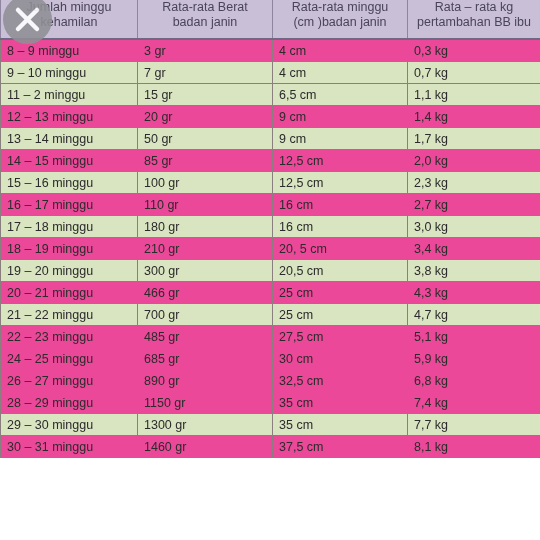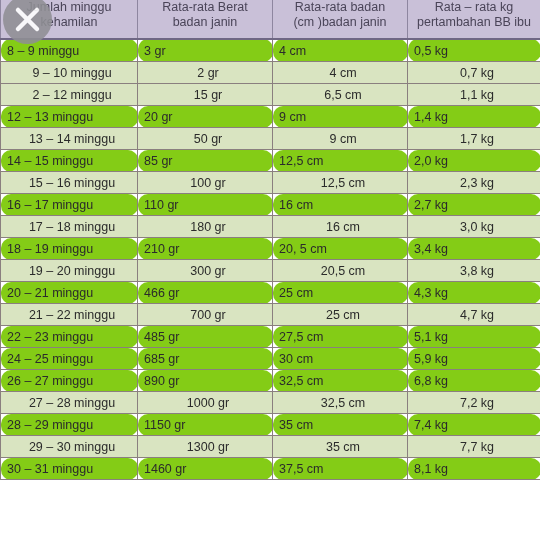--- a/index.html
+++ b/index.html
@@ -59,22 +59,22 @@
     padding: 1px 0 1px 6px;
     border-left: 1px solid #8a7f7f;
     border-right: 1px solid #8a7f7f;
     border-top: 1px solid #8a7f7f;
     border-bottom: 1px solid #8a7f7f;
     white-space: nowrap;
     overflow: hidden;
     vertical-align: middle;
   }
 
-  tbody tr.row-pink td { background: #84cc16; border-radius: 10px; }
-  tbody tr.row-green td { background: #d9e4c1; text-align: center; }
+  tbody tr.row-pink td { background: #ec4899; }
+  tbody tr.row-green td { background: #d9e4c1; }
 
   
   #close-button {
     position: absolute;
     left: 3px;
     top: -5px;
     width: 49px;
     height: 49px;
     border-radius: 50%;
     background: #8f8f94;
@@ -105,44 +105,44 @@
       <tr>
         <th>
           <div>Jumlah minggu</div>
           <div>kehamilan</div>
         </th>
         <th>
           <div>Rata-rata Berat</div>
           <div>badan janin</div>
         </th>
         <th>
-          <div>Rata-rata badan</div>
+          <div>Rata-rata minggu</div>
           <div>(cm )badan janin</div>
         </th>
         <th>
           <div>Rata – rata kg</div>
           <div>pertambahan BB ibu</div>
         </th>
       </tr>
     </thead>
     <tbody id="table-body">
         <tr class="row-pink">
           <td>8 – 9   minggu</td>
           <td>3 gr</td>
           <td>4 cm</td>
-          <td>0,5 kg</td>
+          <td>0,3 kg</td>
         </tr>
         <tr class="row-green">
           <td>9 – 10  minggu</td>
-          <td>2 gr</td>
+          <td>7 gr</td>
           <td>4 cm</td>
           <td>0,7 kg</td>
         </tr>
         <tr class="row-green">
-          <td>2 – 12 minggu</td>
+          <td>11 – 2 minggu</td>
           <td>15 gr</td>
           <td>6,5 cm</td>
           <td>1,1 kg</td>
         </tr>
         <tr class="row-pink">
           <td>12 – 13 minggu</td>
           <td>20 gr</td>
           <td>9 cm</td>
           <td>1,4 kg</td>
         </tr>
@@ -210,26 +210,20 @@
           <td>24 – 25 minggu</td>
           <td>685 gr</td>
           <td>30 cm</td>
           <td>5,9 kg</td>
         </tr>
         <tr class="row-pink">
           <td>26 – 27 minggu</td>
           <td>890 gr</td>
           <td>32,5 cm</td>
           <td>6,8 kg</td>
-        </tr>
-        <tr class="row-green">
-          <td>27 – 28 minggu</td>
-          <td>1000 gr</td>
-          <td>32,5 cm</td>
-          <td>7,2 kg</td>
         </tr>
         <tr class="row-pink">
           <td>28 – 29 minggu</td>
           <td>1150 gr</td>
           <td>35 cm</td>
           <td>7,4 kg</td>
         </tr>
         <tr class="row-green">
           <td>29 – 30 minggu</td>
           <td>1300 gr</td>

